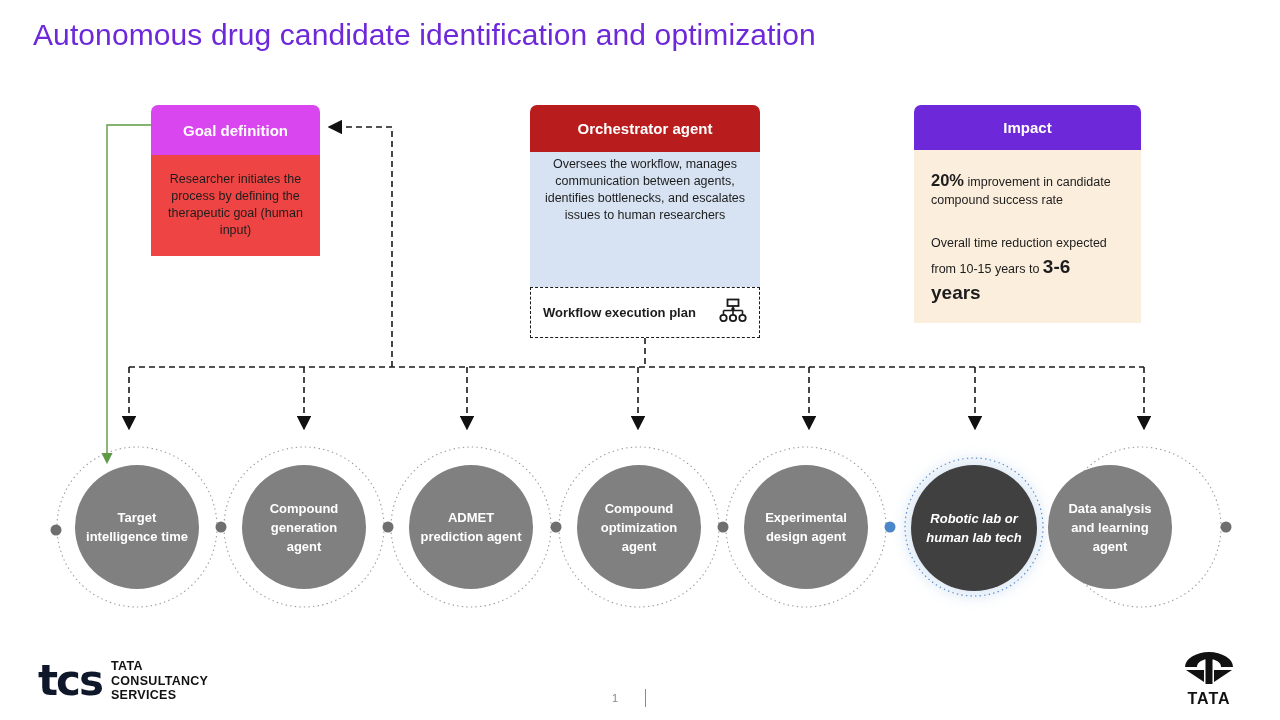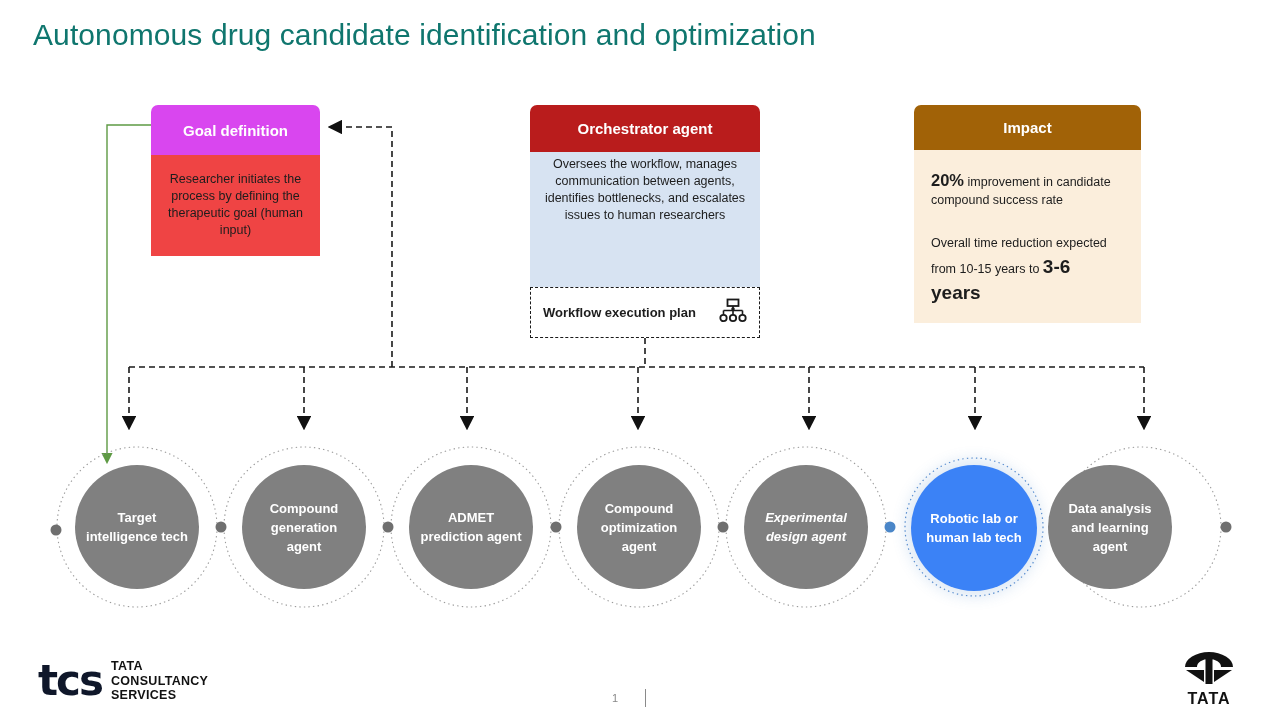--- a/index.html
+++ b/index.html
@@ -10,21 +10,21 @@
     position:relative;
     overflow:hidden;
     color:#231f20;
   }
   .stage{position:absolute;left:0;top:0;width:1280px;height:720px;}
 
   
   .page-title{
     position:absolute;left:33px;top:18px;
     font-size:30px;font-weight:400;
-    color:#0f766e;
+    color:#6d28d9;
     letter-spacing:.1px;
     white-space:nowrap;
   }
 
   
   .card{position:absolute;}
   .card-head{
     color:#ffffff;
     font-weight:bold;
     text-align:center;
@@ -60,21 +60,21 @@
     gap:8px;
     justify-content:space-between;
   }
   .workflow-strip .wf-label{
     font-size:13px;font-weight:bold;color:#1d1d1d;
     flex:1;text-align:left;
   }
 
   
   #card-impact{left:914px;top:105px;width:227px;}
-  #card-impact .card-head{height:45px;background:#a16207;}
+  #card-impact .card-head{height:45px;background:#6d28d9;}
   #card-impact .card-body{
     background:#FBEEDC;height:173px;padding:22px 17px 11px 17px;
     text-align:left;font-size:12.5px;line-height:17.5px;
   }
   .impact-line{margin:0 0 0 0;}
   .impact-line.second{margin-top:23px;line-height:23px;}
   .big{font-size:16.5px;font-weight:bold;}
   .bigger{font-size:19px;font-weight:bold;}
 
   
@@ -84,21 +84,21 @@
     background:#808080;
     color:#ffffff;
     display:flex;align-items:center;justify-content:center;
     text-align:center;
     font-weight:bold;
     font-size:13px;
     line-height:19px;
     box-sizing:border-box;
     padding:0 10px;
   }
-  .agent.highlight{background:#3b82f6;}
+  .agent.highlight{background:#404040;font-style:italic;}
   .agent-label{display:block;}
 
   
   svg.overlay{position:absolute;left:0;top:0;width:1280px;height:720px;pointer-events:none;}
 
   
   .tcs-logo{position:absolute;left:38px;top:659px;display:flex;align-items:center;gap:9px;}
   .tcs-mark{font-size:42px;font-weight:bold;color:#0f172a;letter-spacing:-2px;line-height:42px;font-family:"DejaVu Sans", sans-serif;}
   .tcs-words{font-size:12.5px;font-weight:bold;line-height:14.5px;color:#111;letter-spacing:.3px;}
   .tata-logo{position:absolute;left:1178px;top:651px;width:62px;text-align:center;}
@@ -205,32 +205,32 @@
       <div class="impact-line">
         <span class="big">20%</span><span> improvement in candidate compound success rate</span>
       </div>
       <div class="impact-line second">
         <span>Overall time reduction expected from 10-15 years to </span><span class="bigger">3-6 years</span>
       </div>
     </div>
   </div>
 
   <div class="agent" style="left:75px;top:465px;width:124px;height:124px;">
-    <span class="agent-label">Target intelligence tech</span>
+    <span class="agent-label">Target intelligence time</span>
   </div>
   <div class="agent" style="left:242px;top:465px;width:124px;height:124px;">
     <span class="agent-label">Compound generation agent</span>
   </div>
   <div class="agent" style="left:409px;top:465px;width:124px;height:124px;">
     <span class="agent-label">ADMET prediction agent</span>
   </div>
   <div class="agent" style="left:577px;top:465px;width:124px;height:124px;">
     <span class="agent-label">Compound optimization agent</span>
   </div>
-  <div class="agent" style="left:744px;top:465px;width:124px;height:124px;font-style:italic;">
+  <div class="agent" style="left:744px;top:465px;width:124px;height:124px;">
     <span class="agent-label">Experimental design agent</span>
   </div>
   <div class="agent highlight" style="left:911px;top:465px;width:126px;height:126px;box-shadow:0 0 14px 6px rgba(74,134,200,.18);">
     <span class="agent-label">Robotic lab or human lab tech</span>
   </div>
   <div class="agent" style="left:1048px;top:465px;width:124px;height:124px;">
     <span class="agent-label">Data analysis and learning agent</span>
   </div>
 
   <div class="tcs-logo">

